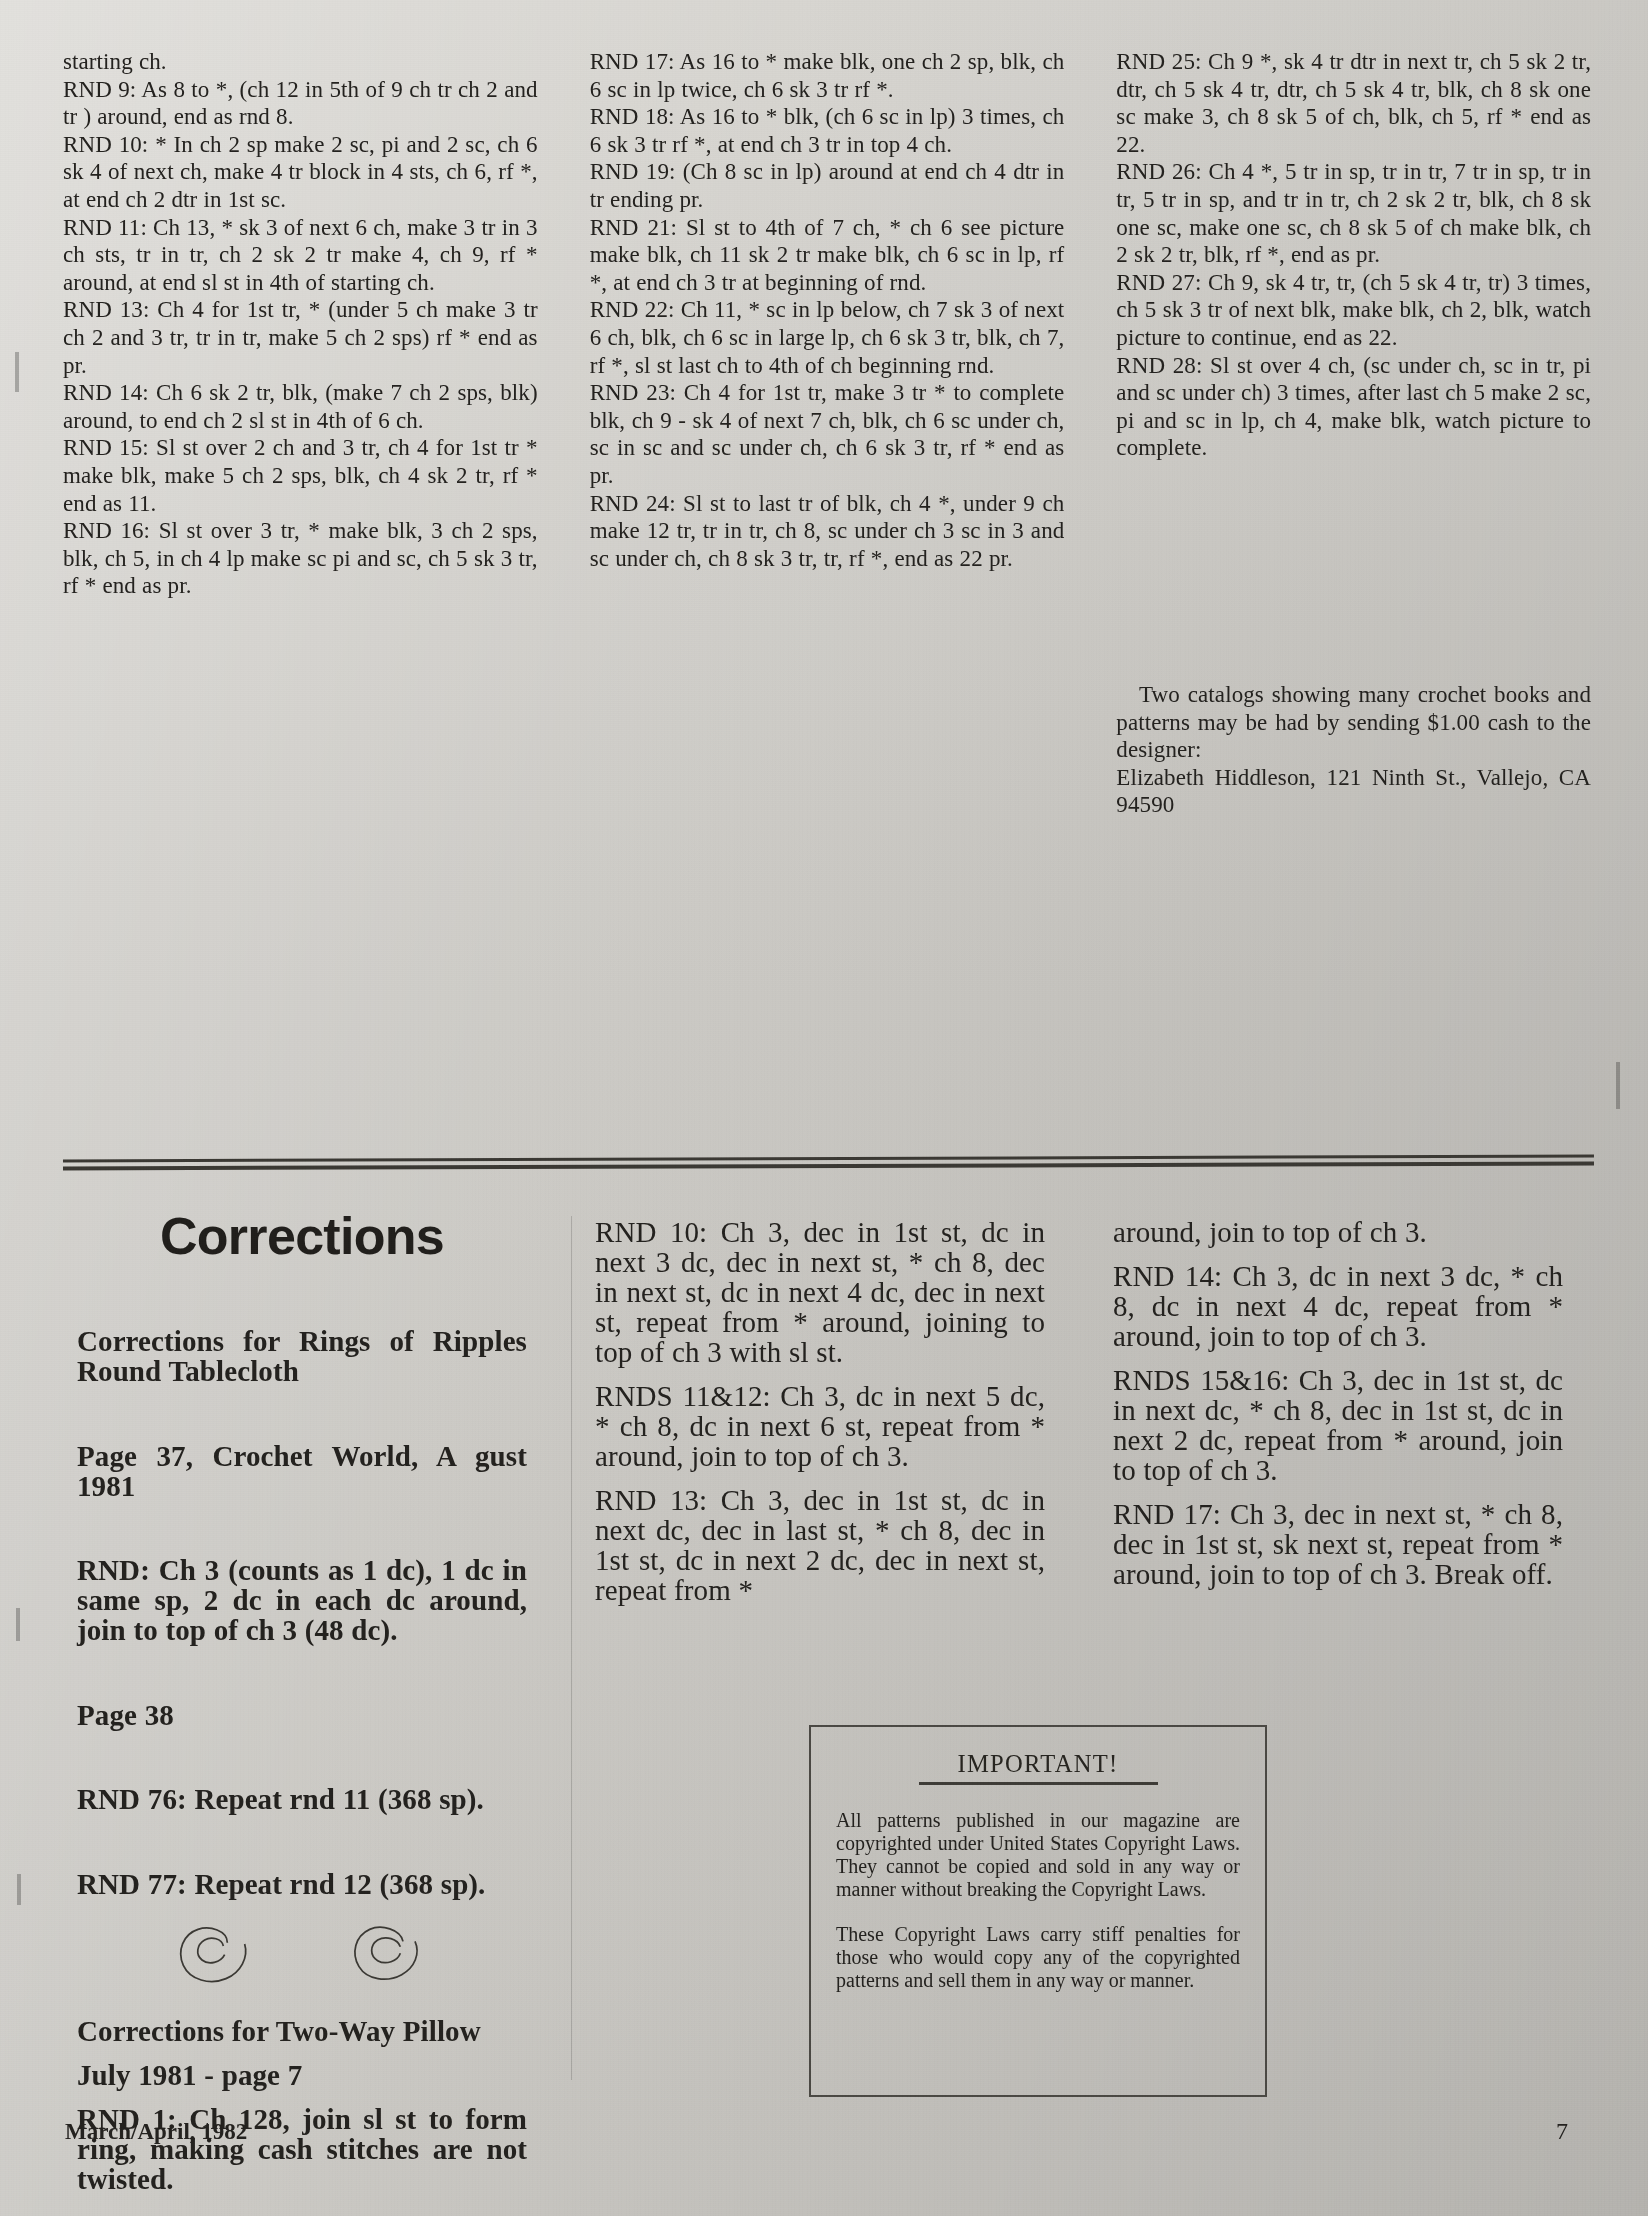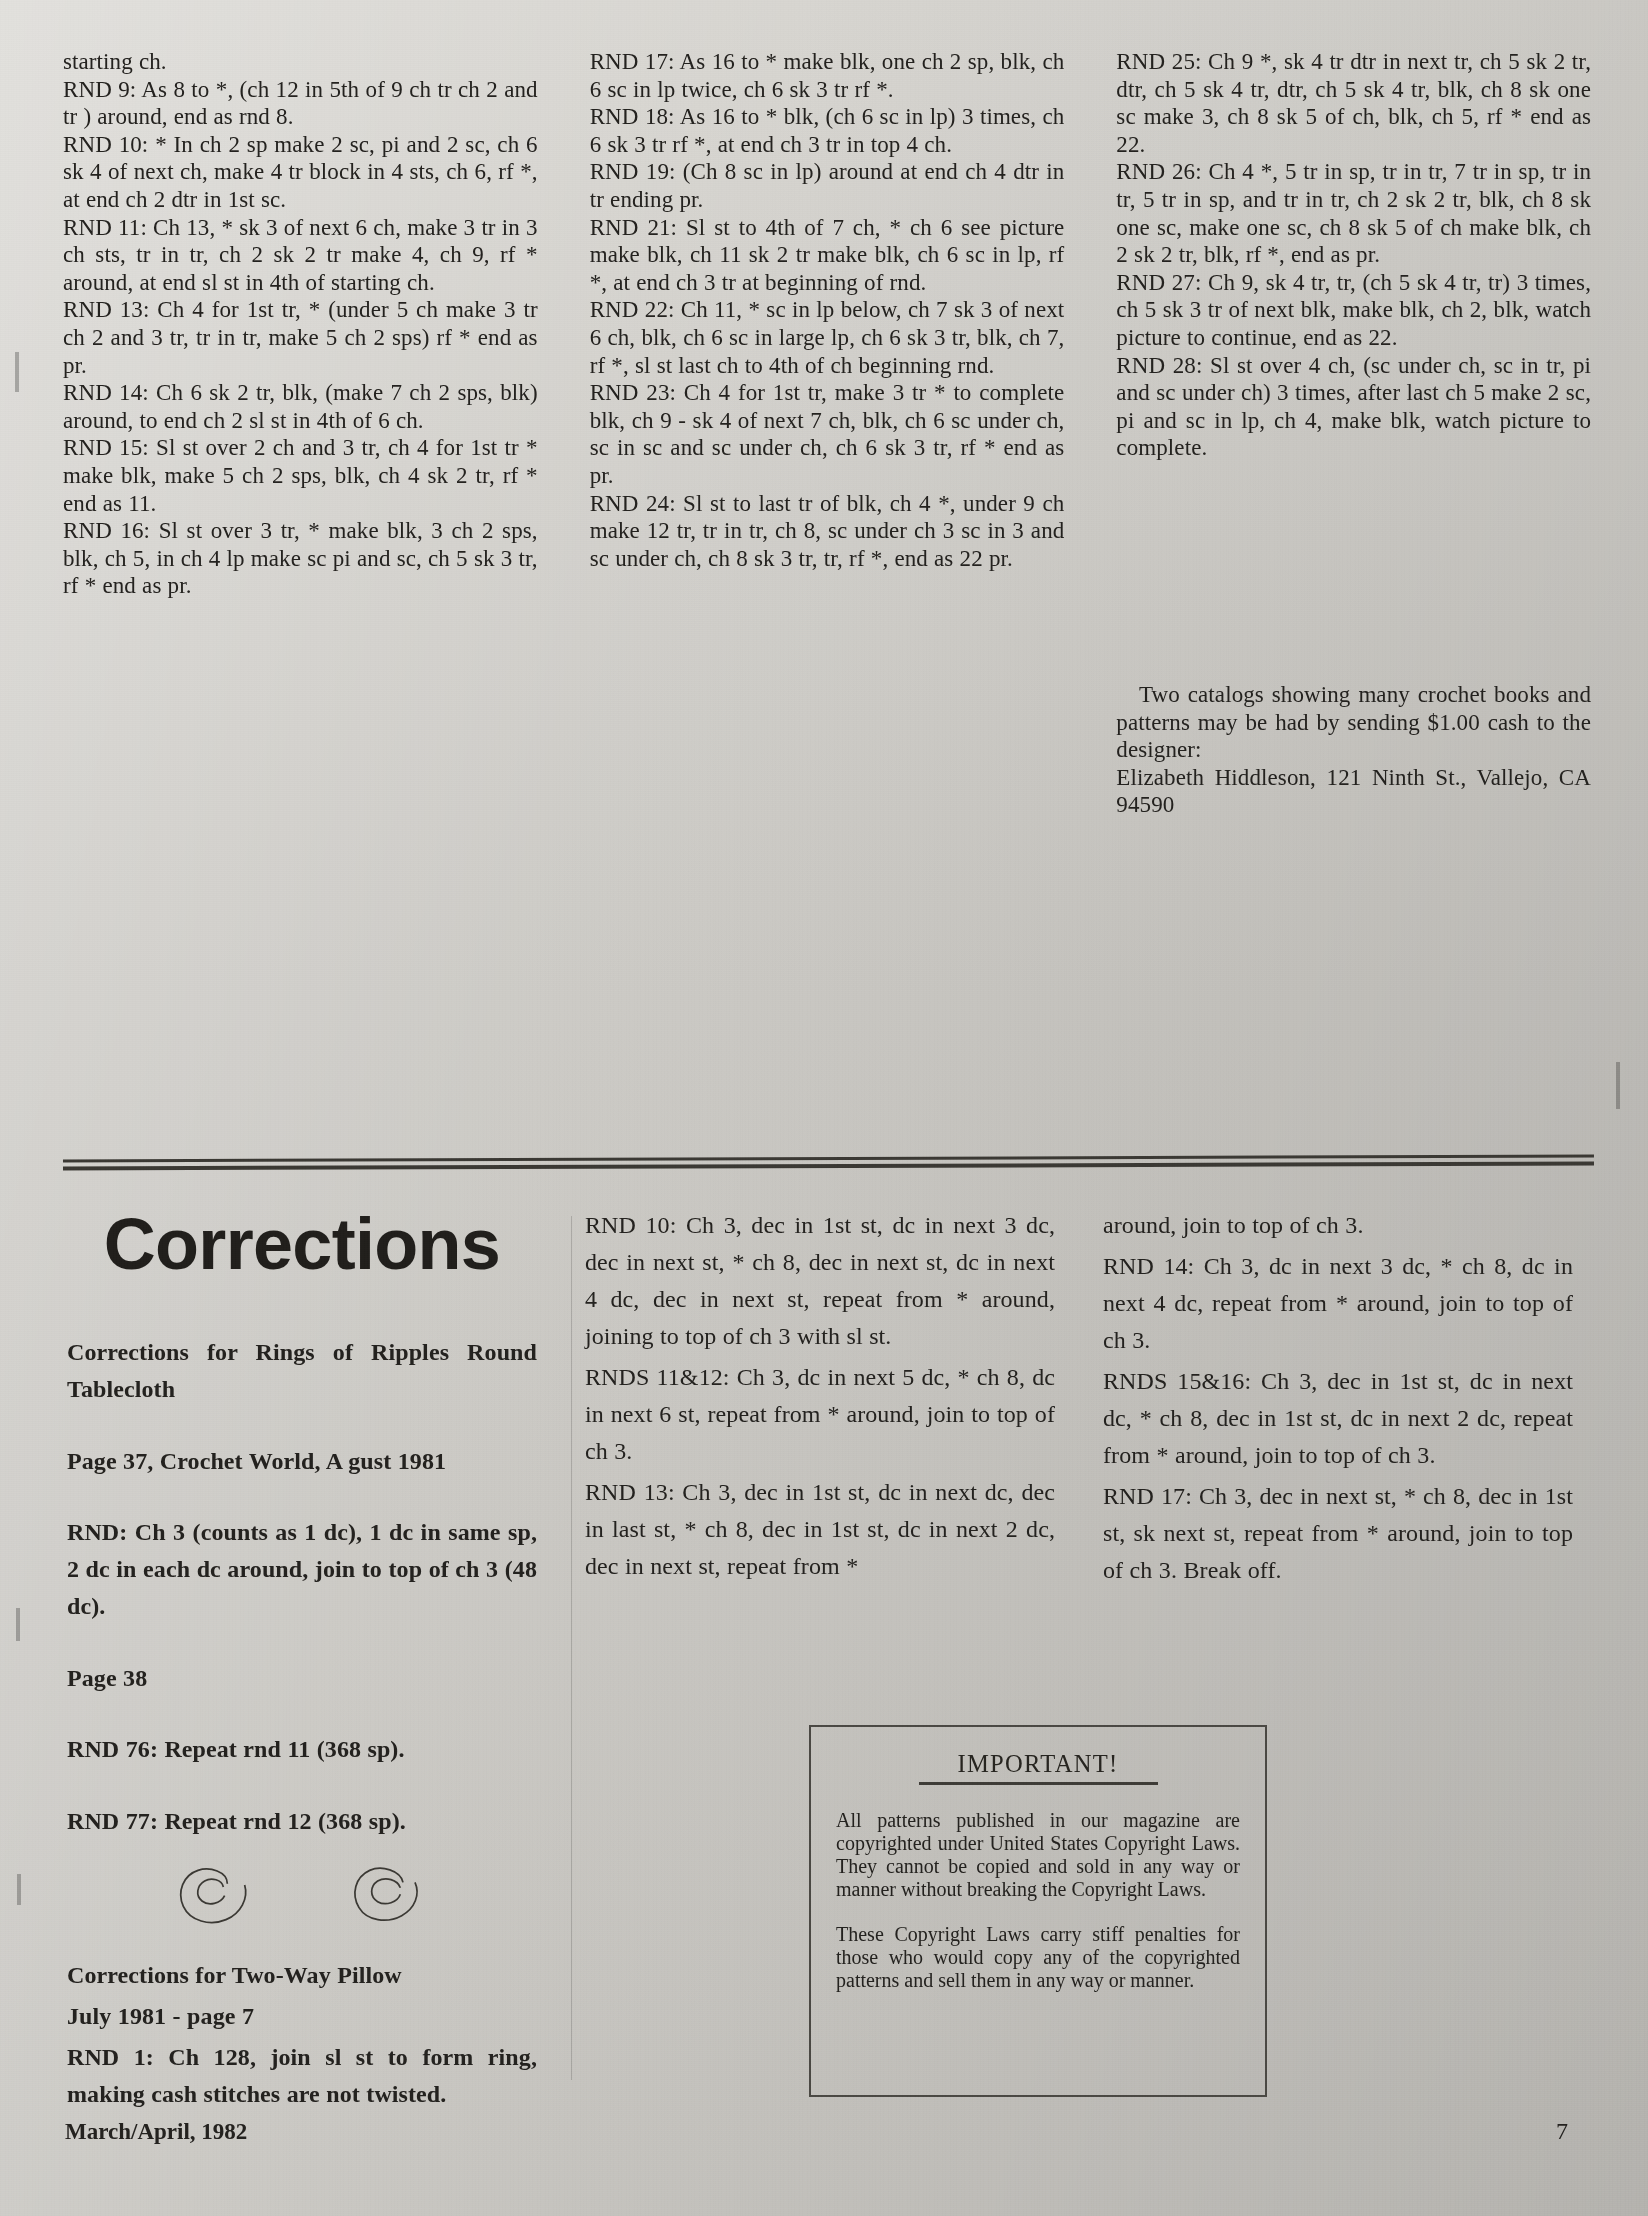--- a/index.html
+++ b/index.html
@@ -62,32 +62,32 @@
   .divider i.thick { height:4.7px; }
 
   
   .sec2 {
     position:absolute;
     left:63px; top:1203px; width:1528px;
     display:flex; gap:40px;
   }
   .sec2 .col { width:478px; position:relative; }
   .sec2 .col p {
-    margin:4px;
-    font-size:24px;
-    line-height:37px;
+    margin:14px;
+    font-size:29px;
+    line-height:30px;
     text-align:justify;
     text-align-last:left;
   }
   h1.corrections {
     font-family:"Liberation Sans", sans-serif;
     font-weight:bold;
-    font-size:72px;
+    font-size:52px;
     line-height:58px;
-    margin:12px 0 61px 0;
+    margin:4px 0 61px 0;
     text-align:center;
     letter-spacing:-0.7px;
     color:#201e1b;
   }
   p.bold { font-weight:bold; }
   .sp { height:26.6px; }
 
   
   .vrule {
     position:absolute;

